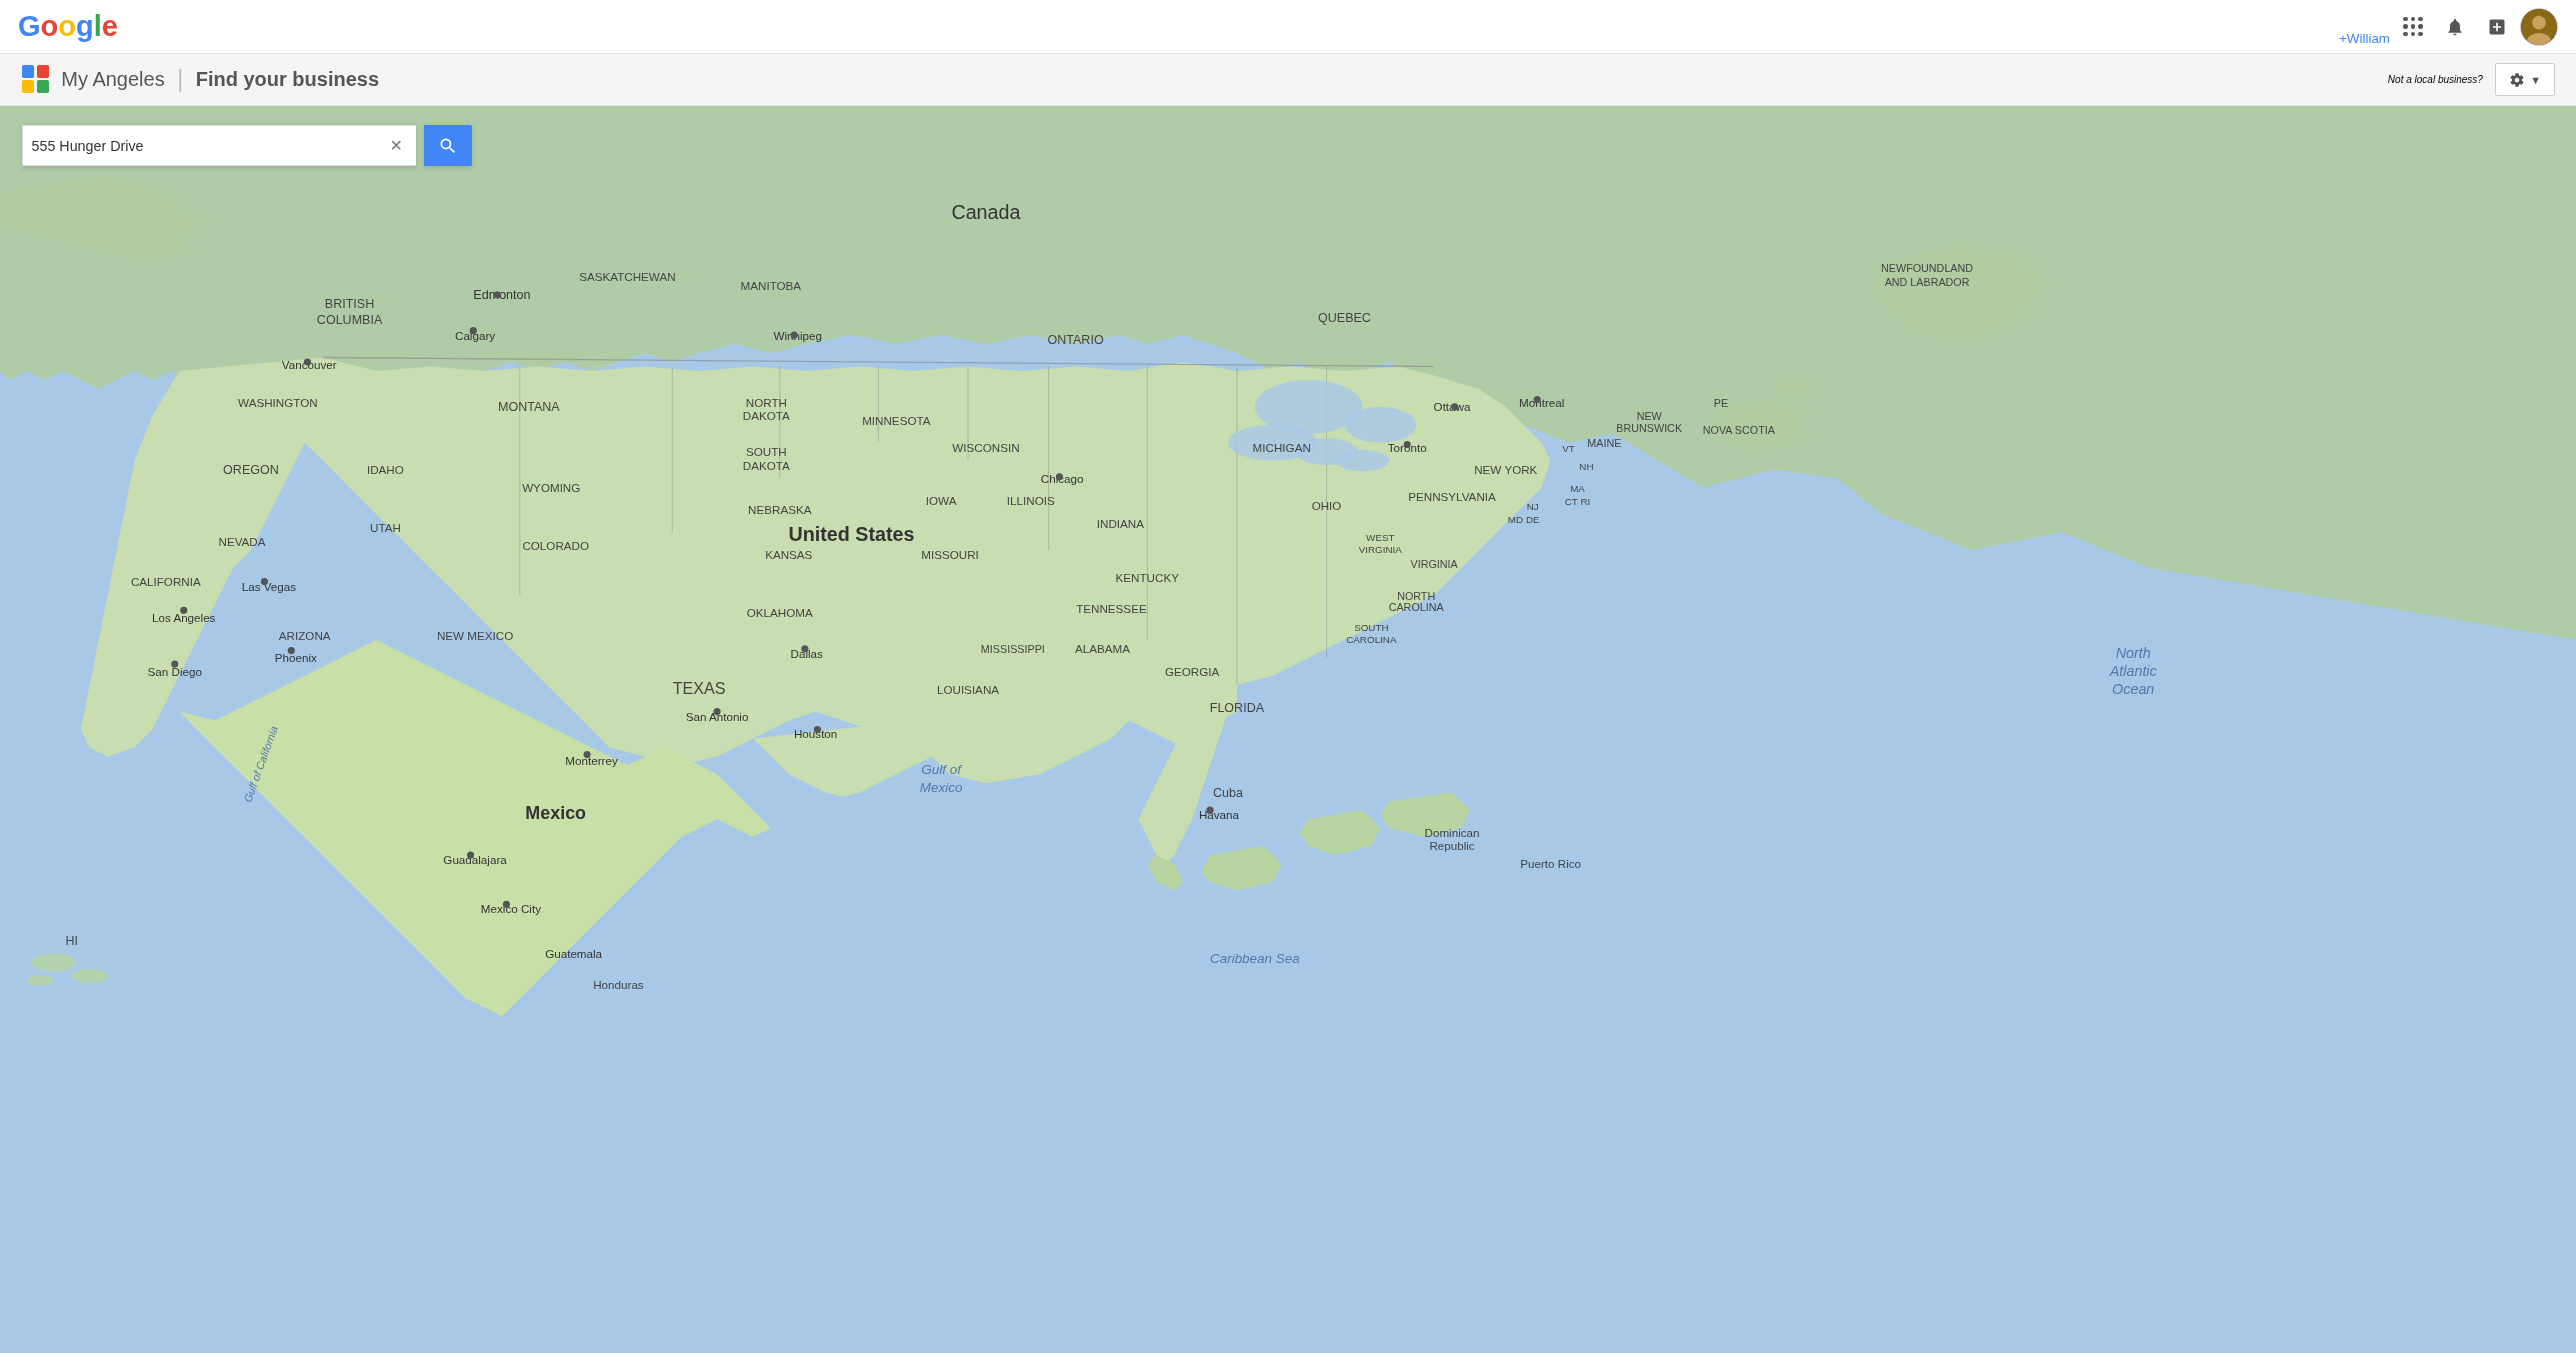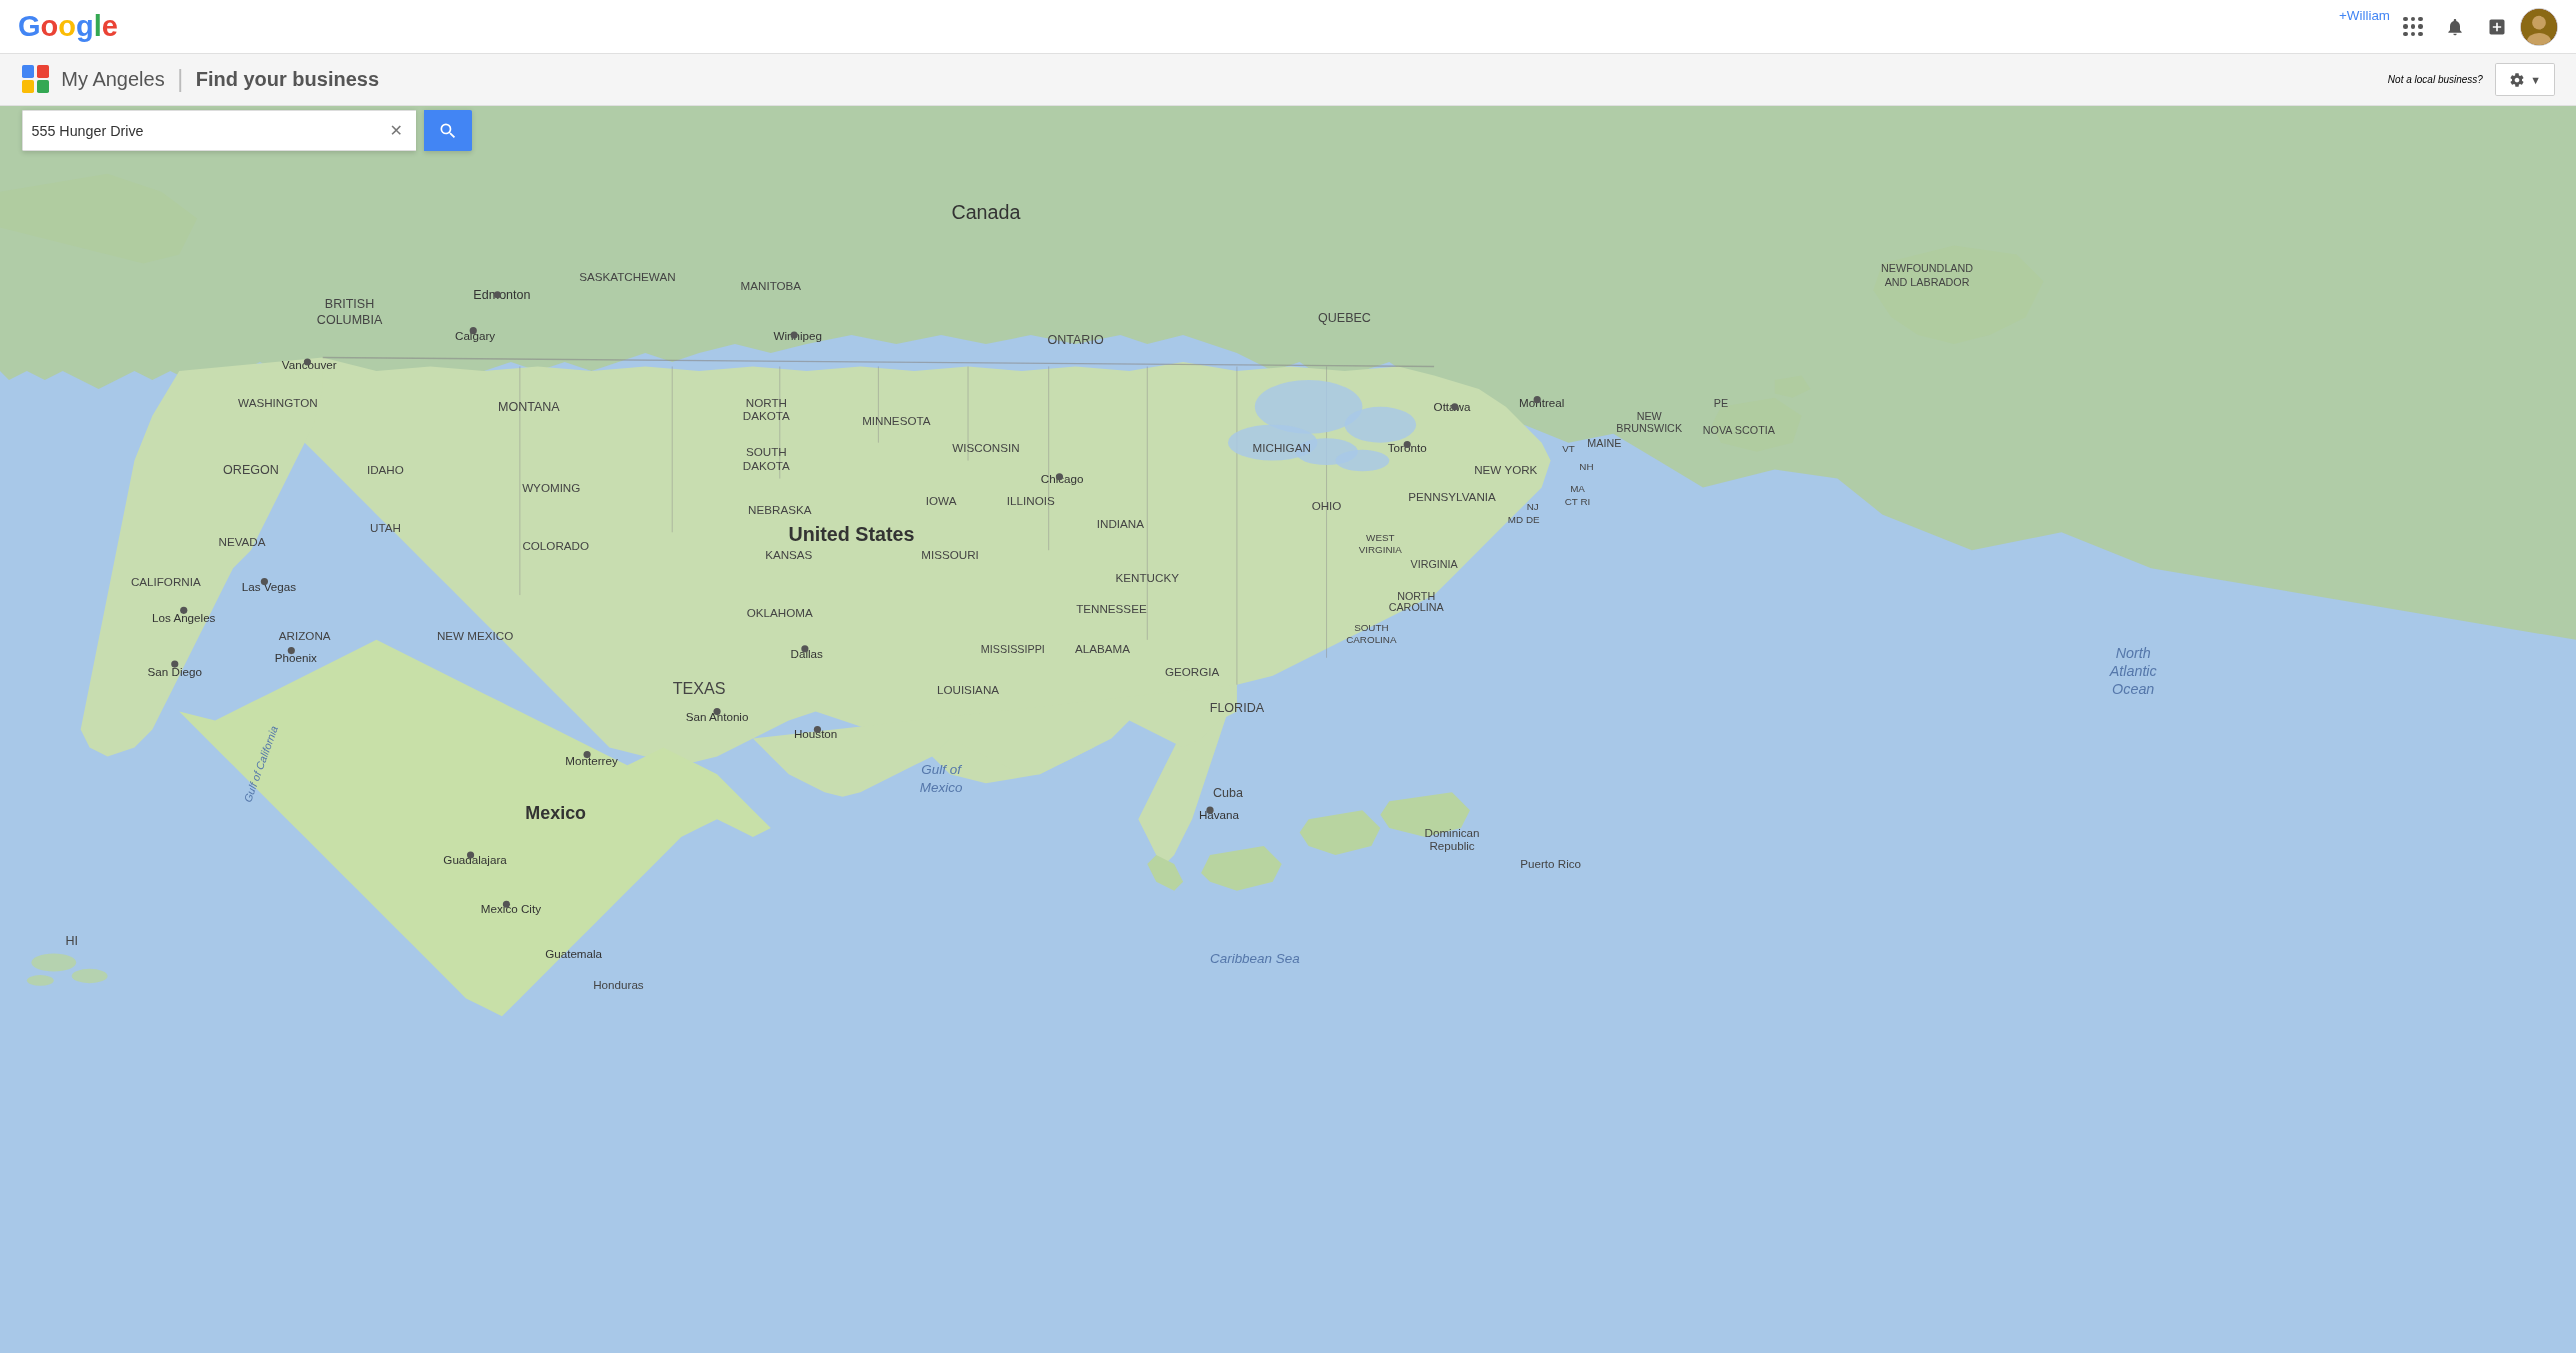--- a/index.html
+++ b/index.html
@@ -22,21 +22,21 @@
       margin-right: auto;
     }
     .google-g { font-size: 32px; font-weight: bold; }
     .g-blue { color: #4285F4; }
     .g-red { color: #EA4335; }
     .g-yellow { color: #FBBC05; }
     .g-green { color: #34A853; }
 
     #top-right {
       display: flex;
-      align-items: flex-start;
+      align-items: flex-end;
       gap: 4px;
     }
     #william-link {
       color: #4285F4;
       font-size: 13.4px;
       cursor: pointer;
       text-decoration: none;
     }
     .top-icon-btn {
       width: 38px; height: 38px;
@@ -131,21 +131,21 @@
 
     
     #map-svg {
       width: 100%;
       height: 100%;
     }
 
     
     #search-overlay {
       position: absolute;
-      top: 4px;
+      top: 19px;
       left: 21.5px;
       display: flex;
       align-items: center;
       gap: 8px;
       z-index: 200;
     }
     #search-box {
       display: flex;
       align-items: center;
       background: #fff;

